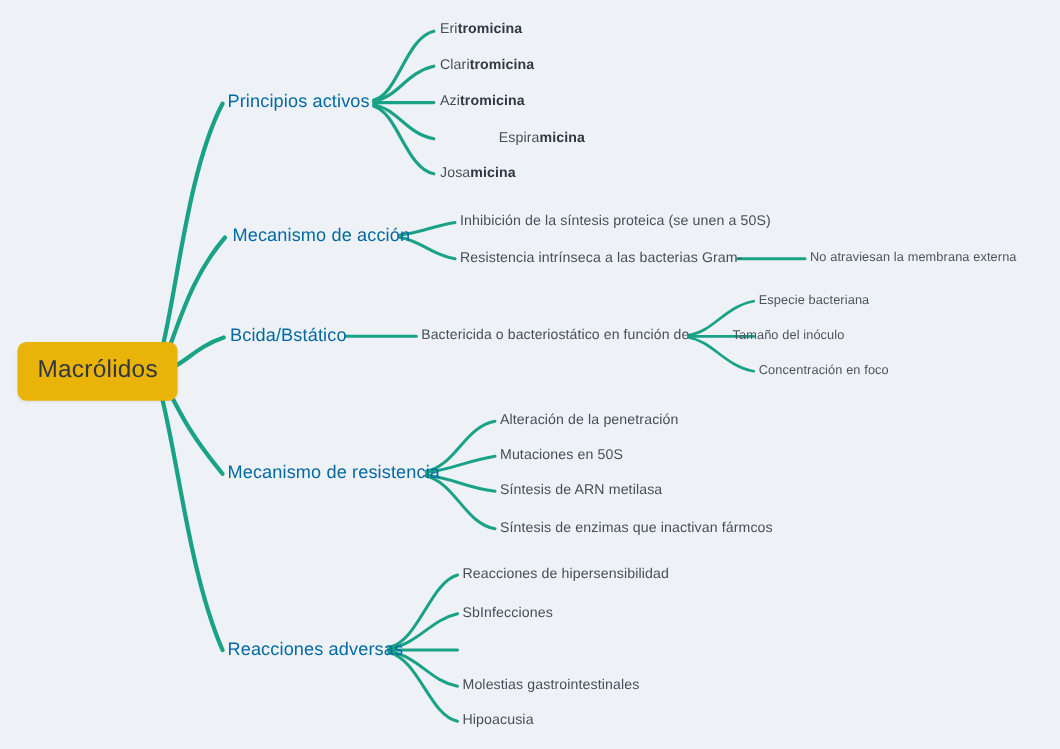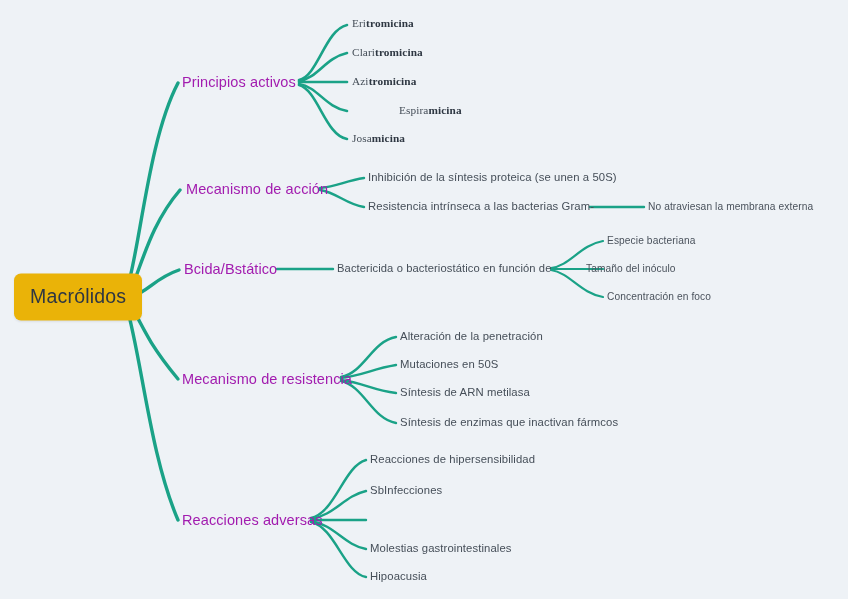--- a/index.html
+++ b/index.html
@@ -38,21 +38,21 @@
     border-radius: 7px;
     color: #2f3742;
     font-size: 19.5px;
     letter-spacing: 0.2px;
     padding: 11px 16px 13px 16px;
     transform: translateY(-50%);
     box-shadow: 0 1px 2px rgba(40,60,80,0.09);
   }
   .lvl1 {
     font-size: 14.5px;
-    color: #a21caf;
+    color: #0369a1;
     letter-spacing: 0.1px;
   }
   .lvl2 {
     font-size: 11.3px;
     color: #454e58;
     letter-spacing: 0.1px;
   }
   .lvl3 {
     font-size: 10.2px;
     color: #4a525c;
@@ -60,21 +60,20 @@
   }
   .lvl2.mid {
     font-size: 11.2px;
   }
   .drug b {
     font-weight: 700;
     color: #2e3742;
   }
   .drug {
     font-weight: 400;
-    font-family: Liberation Serif, serif;
   }
 </style>
 </head>
 <body>
 
 <div id="mindmap">
 
   <svg id="edges" viewBox="0 0 848 599" xmlns="http://www.w3.org/2000/svg">
     <g fill="none" stroke="#1aa287" stroke-linecap="round">
 

